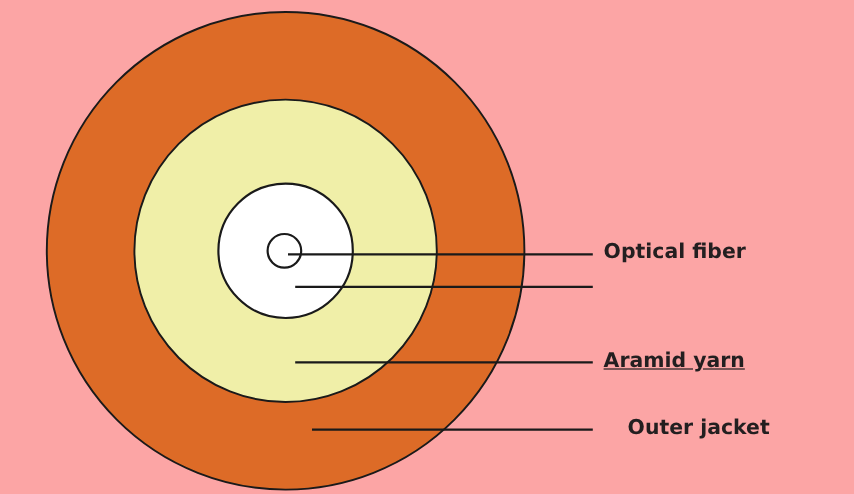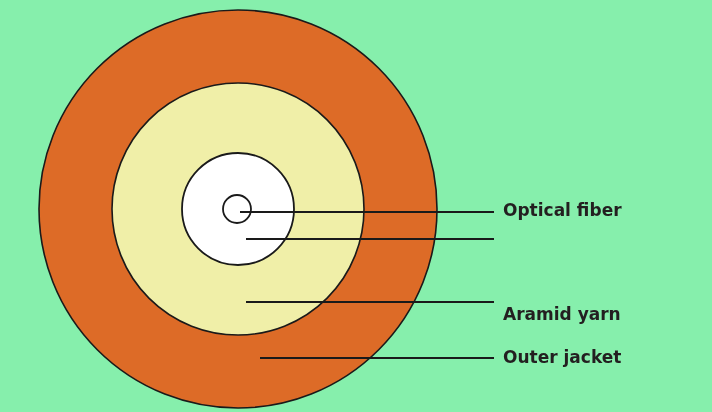--- a/index.html
+++ b/index.html
@@ -26,38 +26,38 @@
     position: absolute;
     font-family: "DejaVu Sans", sans-serif;
     font-size: 17px;
     font-weight: 600;
     color: #231f20;
     white-space: nowrap;
     line-height: 1;
   }
   #label-optical-fiber { left: 503px; top: 202px; }
   #label-tight-buffer  { left: 503px; top: 229px; }
-  #label-aramid-yarn   { left: 503px; top: 306px; }
+  #label-aramid-yarn   { left: 503px; top: 293px; text-decoration: underline; }
   #label-outer-jacket  { left: 503px; top: 349px; }
 </style>
 </head>
 <body>
 
-<div id="root" style="background: #86efac;">
+<div id="root" style="background: #fca5a5;">
 
   <svg id="diagram-svg" viewBox="0 0 712 412">
 
     <circle id="c-outer-jacket" cx="238" cy="209" r="199" fill="#DD6B27" stroke="#1a1a1a" stroke-width="1.6"></circle>
     <circle id="c-aramid-yarn" cx="238" cy="209" r="126" fill="#F0EFA8" stroke="#1a1a1a" stroke-width="1.6"></circle>
     <circle id="c-tight-buffer" cx="238" cy="209" r="56" fill="#FFFFFF" stroke="#1a1a1a" stroke-width="1.8"></circle>
     <circle id="c-optical-fiber" cx="237" cy="209" r="14" fill="#FFFFFF" stroke="#1a1a1a" stroke-width="1.8"></circle>
 
     <line id="l-optical-fiber" x1="240" y1="212" x2="494" y2="212" stroke="#1a1a1a" stroke-width="1.8"></line>
     <line id="l-tight-buffer" x1="246" y1="239" x2="494" y2="239" stroke="#1a1a1a" stroke-width="1.8"></line>
     <line id="l-aramid-yarn" x1="246" y1="302" x2="494" y2="302" stroke="#1a1a1a" stroke-width="1.8"></line>
     <line id="l-outer-jacket" x1="260" y1="358" x2="494" y2="358" stroke="#1a1a1a" stroke-width="1.8"></line>
   </svg>
 
   <div class="label-text" id="label-optical-fiber" style="color: rgb(35, 31, 32);">Optical fiber</div>
   <div class="label-text" id="label-aramid-yarn" style="color: rgb(35, 31, 32);">Aramid yarn</div>
-  <div class="label-text" id="label-outer-jacket" style="color: rgb(35, 31, 32);">Outer jacket</div>
+  <div class="label-text" id="label-outer-jacket" style="color: rgb(35, 31, 32); margin-left: 20px;">Outer jacket</div>
 
 </div>
 
 </body></html>

